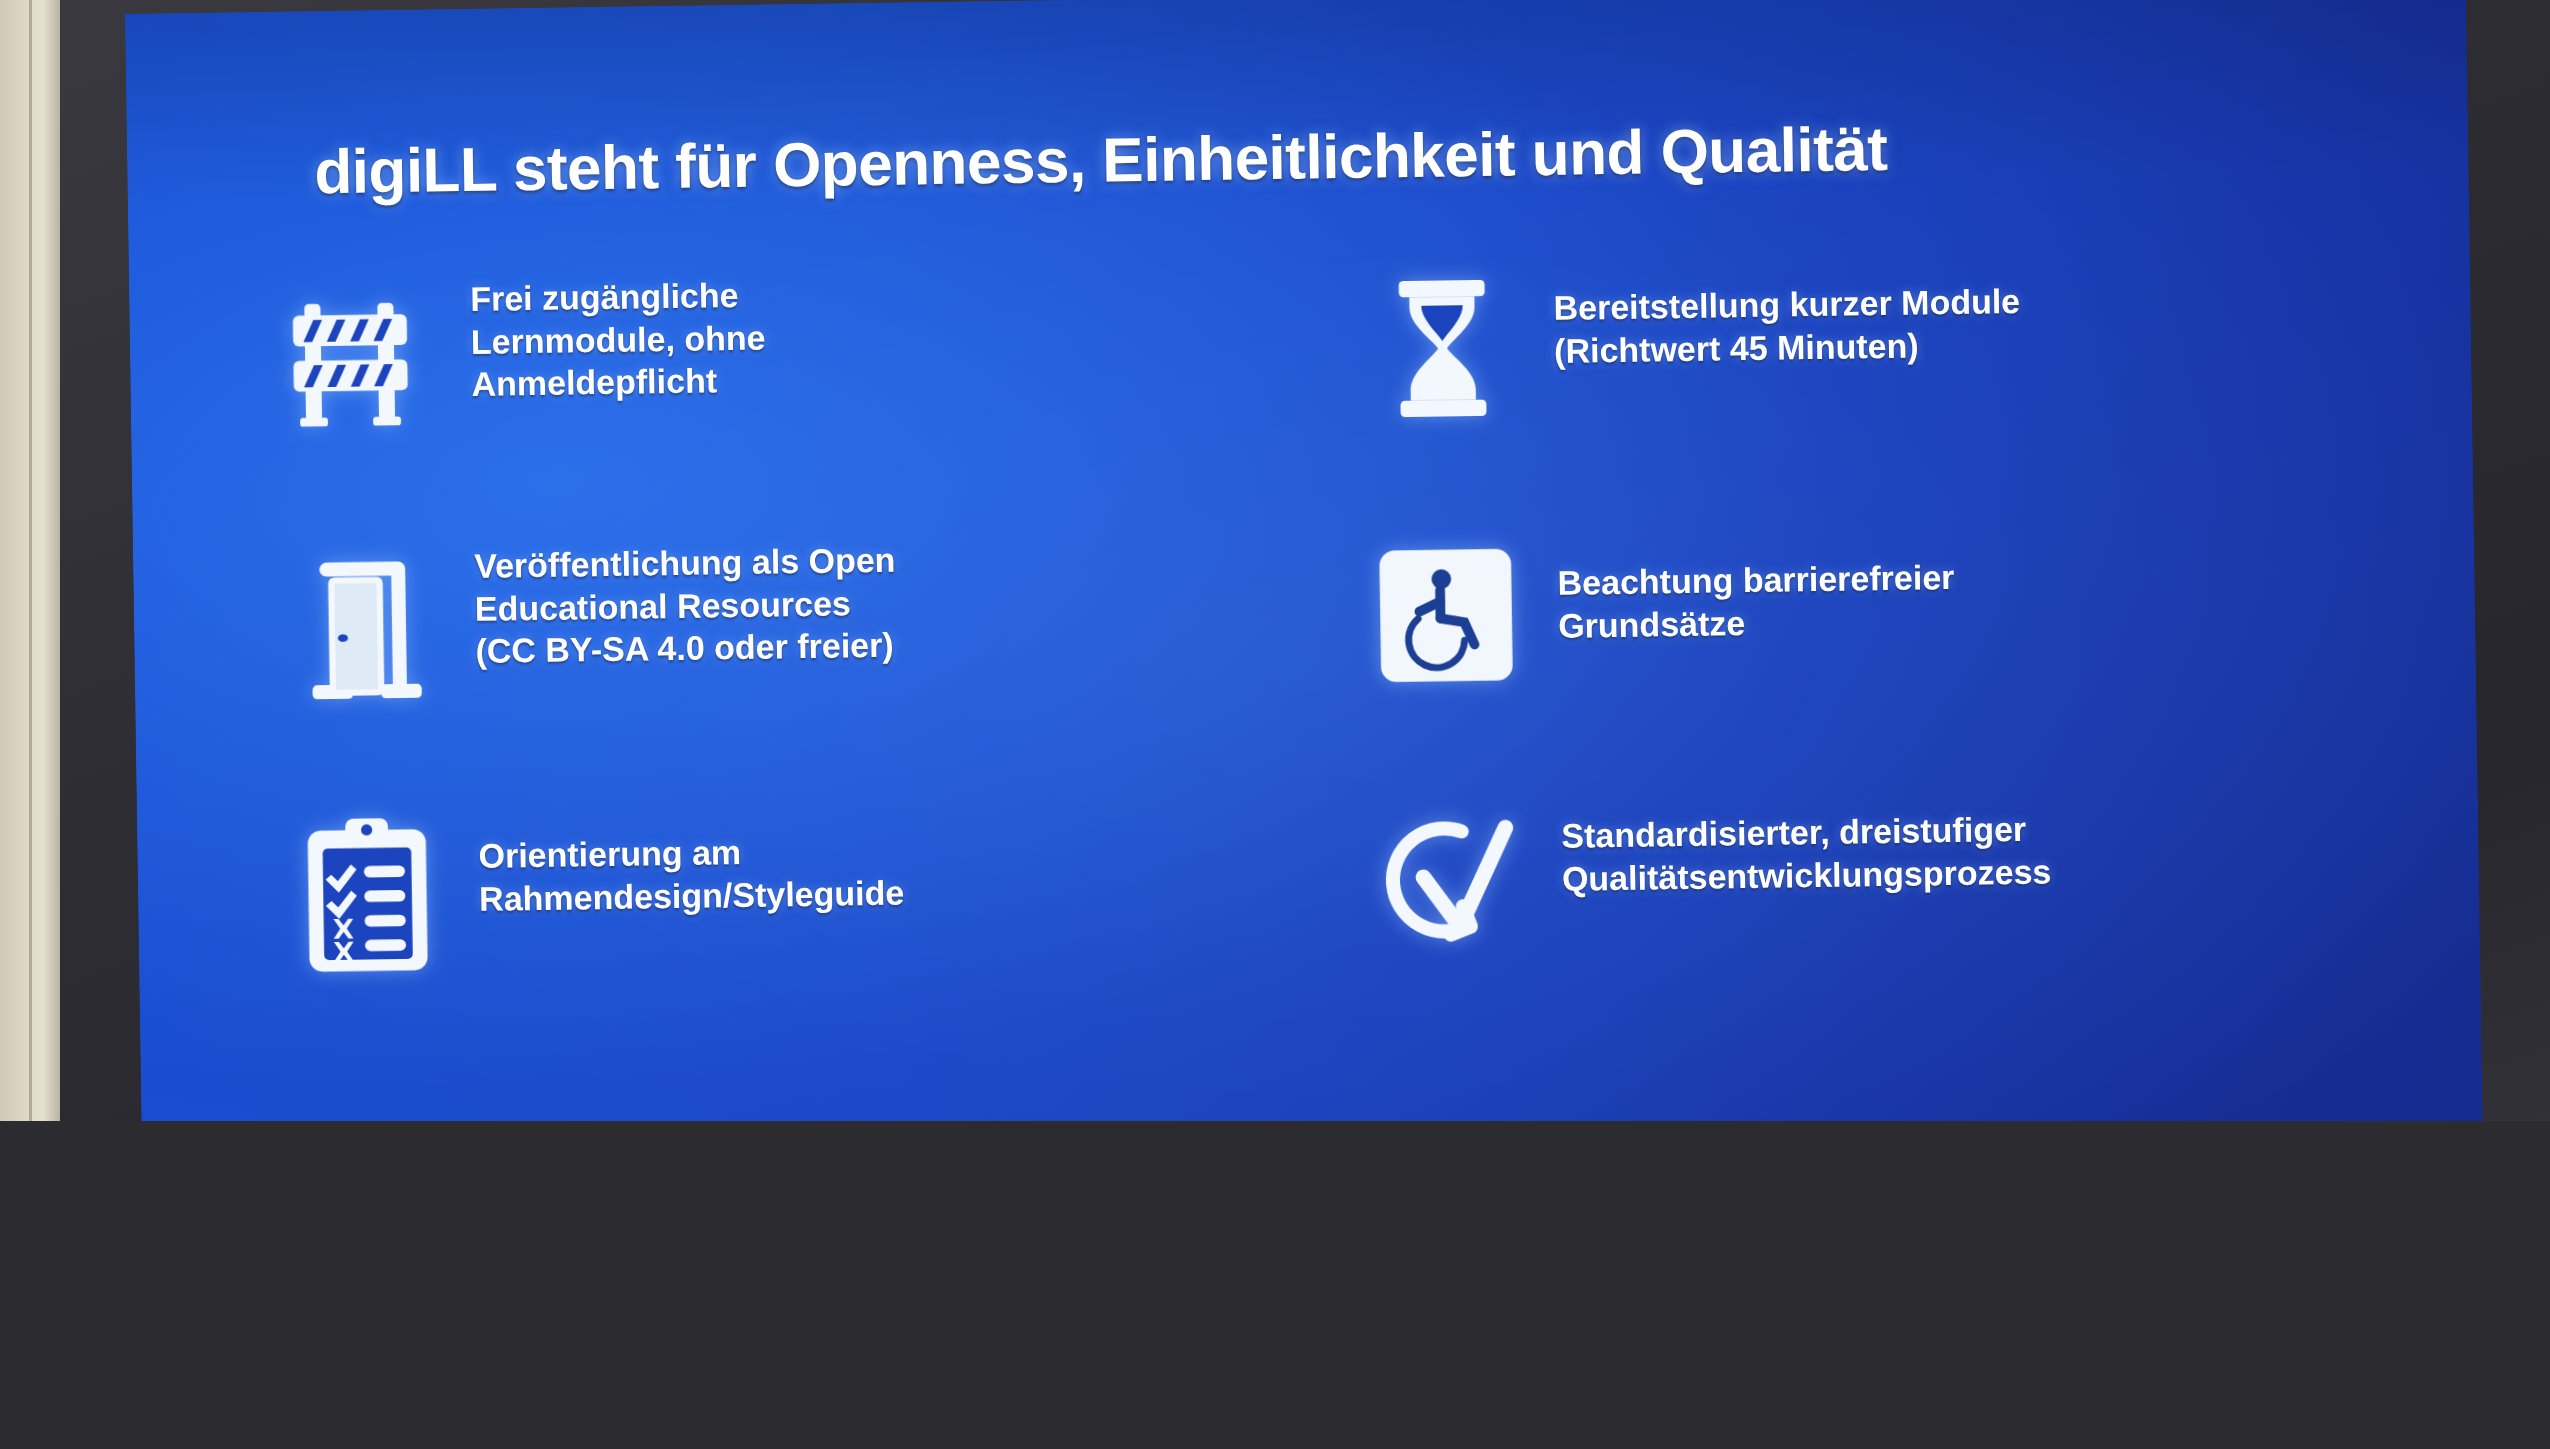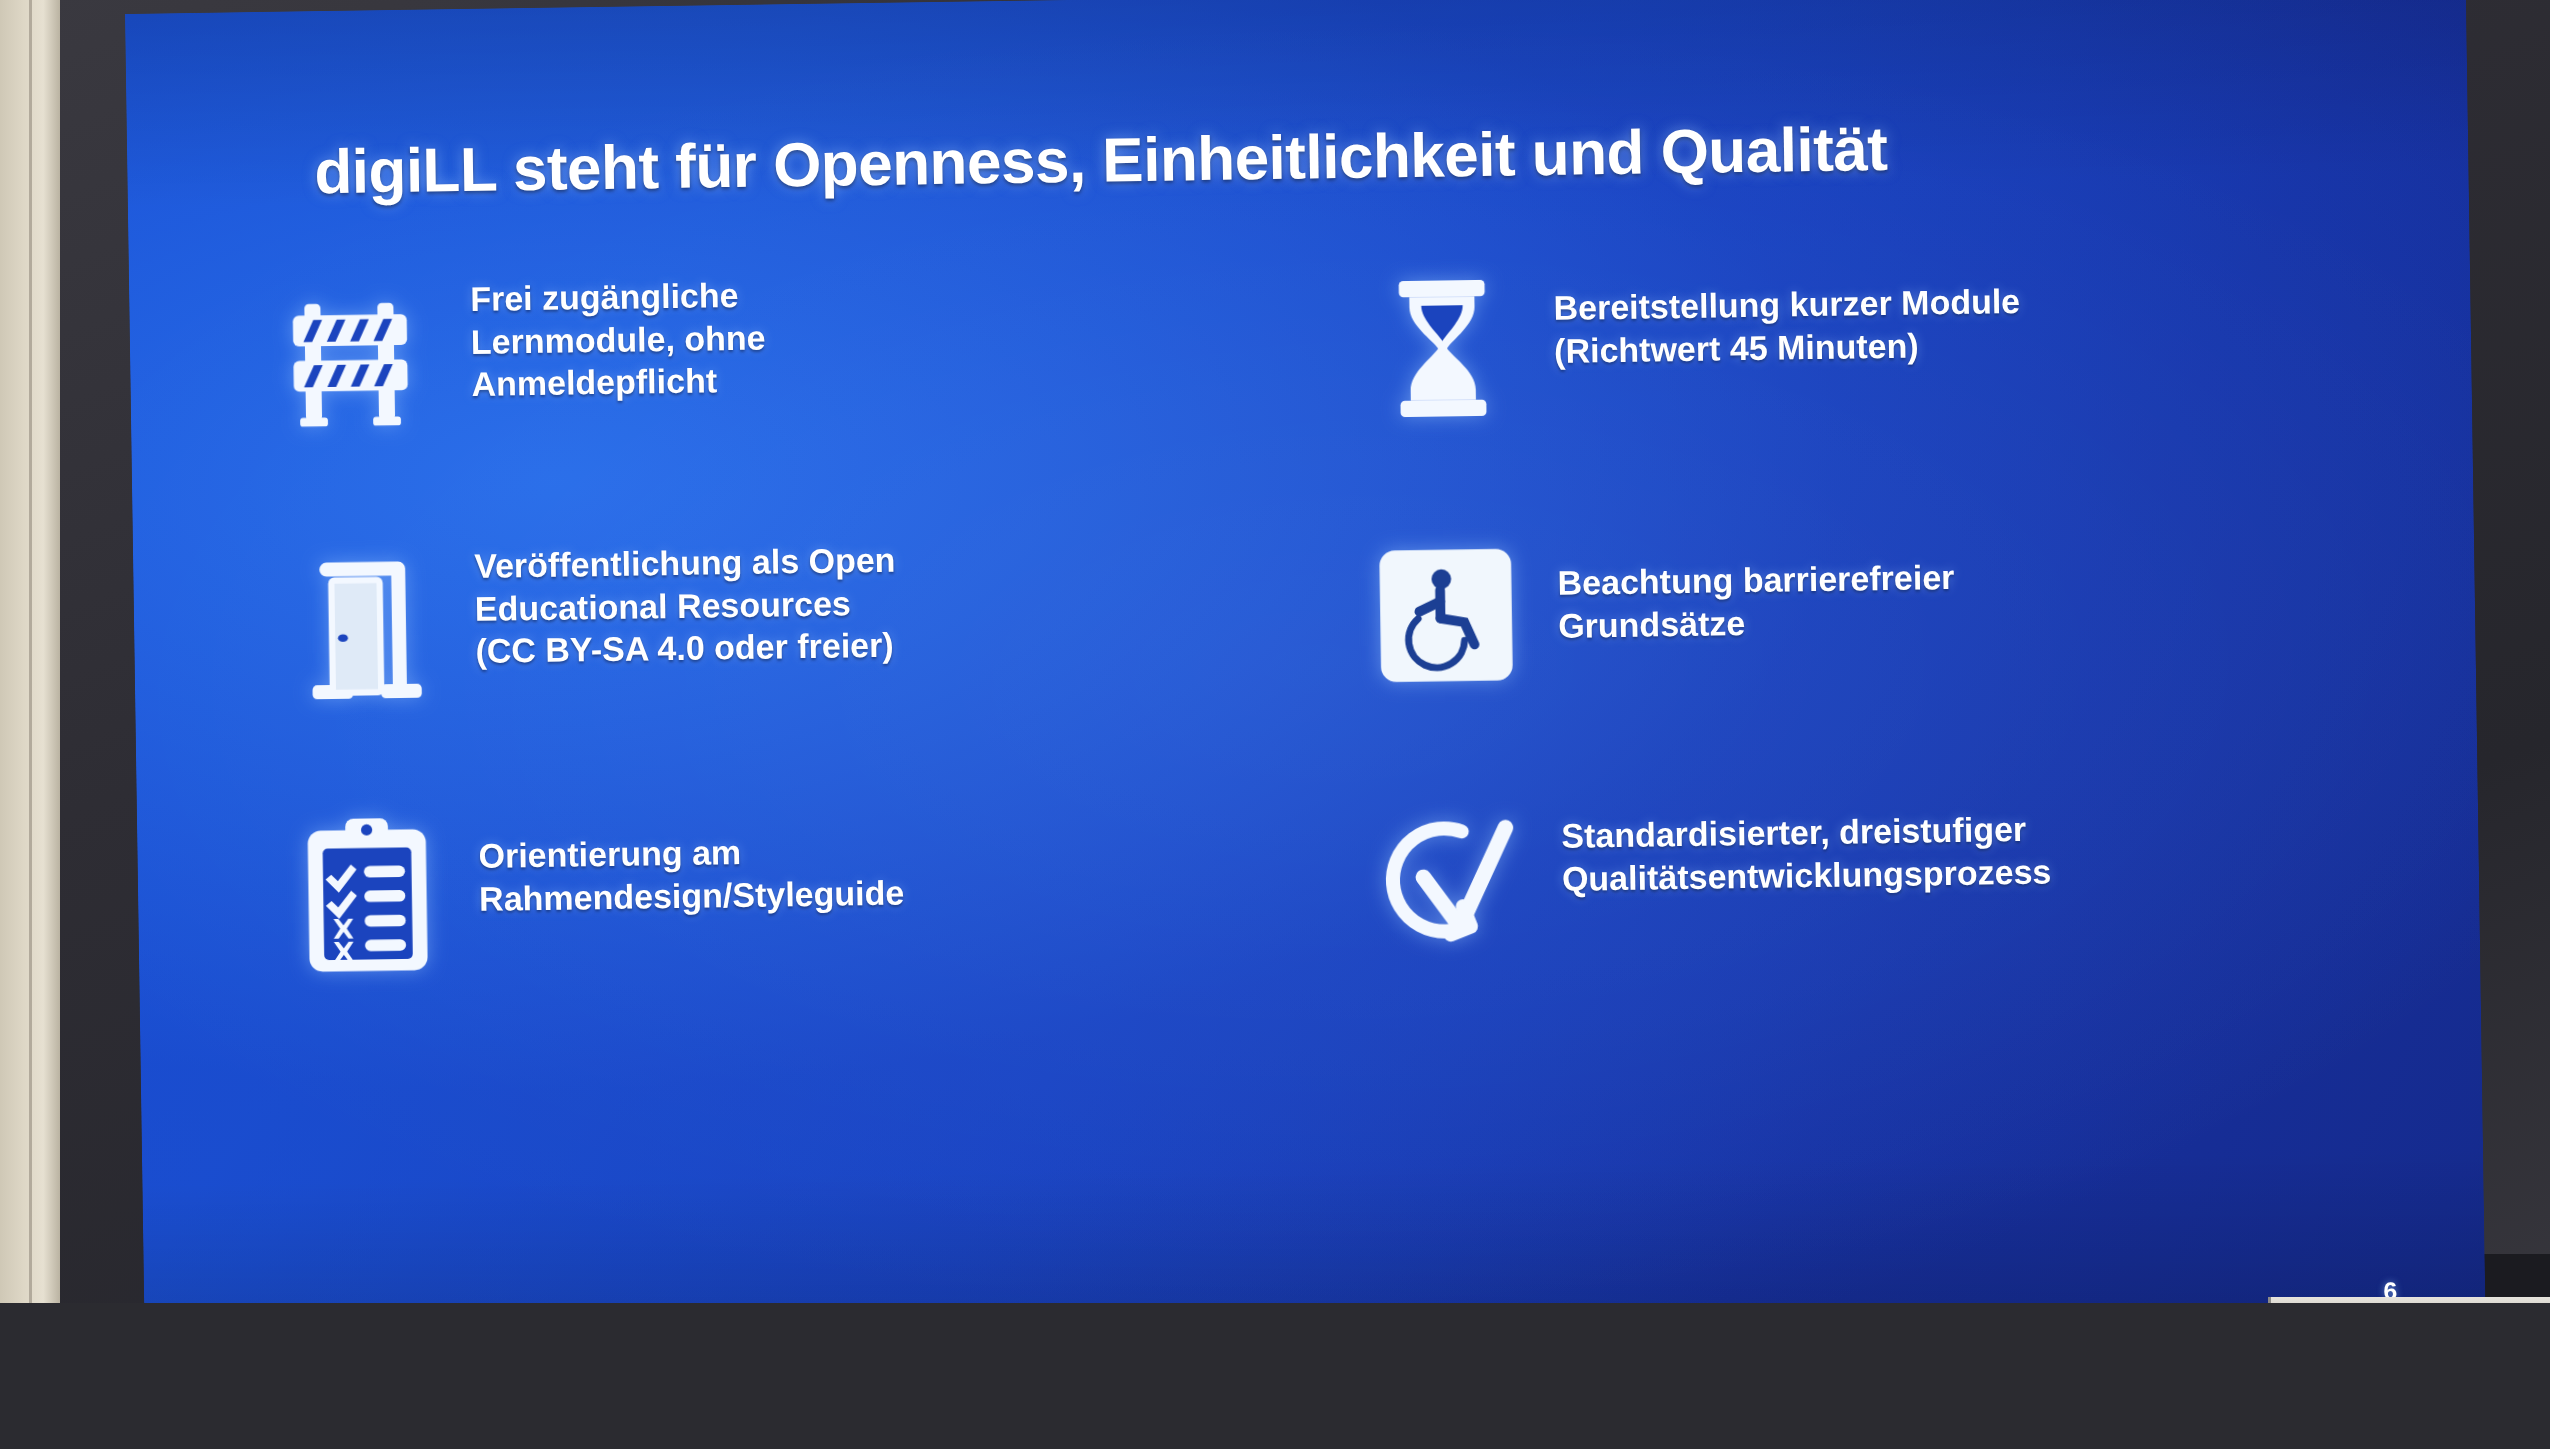--- a/index.html
+++ b/index.html
@@ -9,21 +9,21 @@
     height: 1449px;
     overflow: hidden;
     background: #2b2b30;
     font-family: "Liberation Sans", sans-serif;
   }
 
   
   #photo {
     position: relative;
     width: 2550px;
-    height: 1303px;
+    height: 1121px;
     background: #a21caf;
     overflow: hidden;
     padding-left: 41px;
   }
 
   
   .wall-strip {
     position: absolute;
     left: 0; top: 0;
     width: 60px; height: 1449px;

